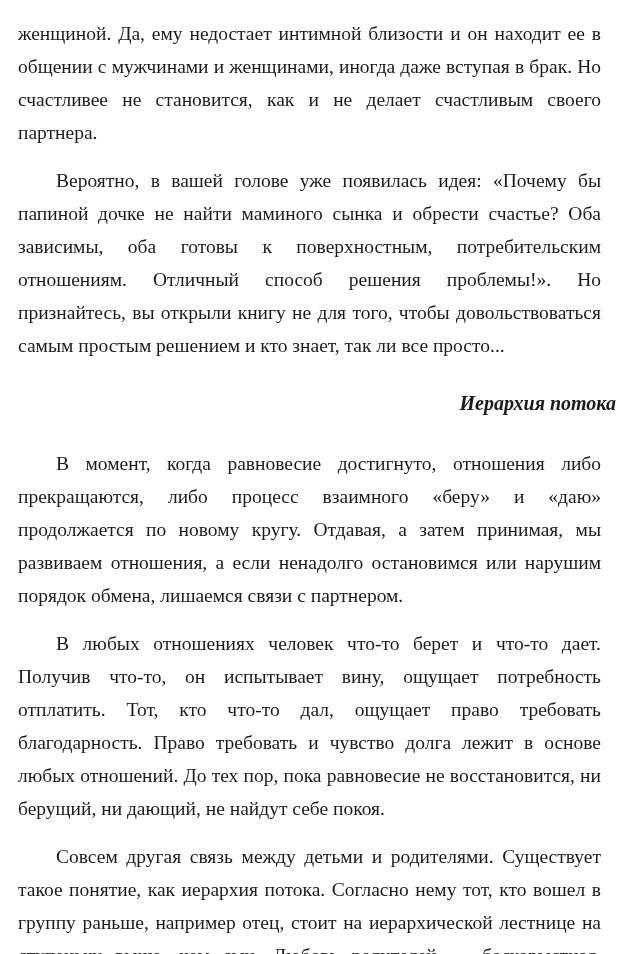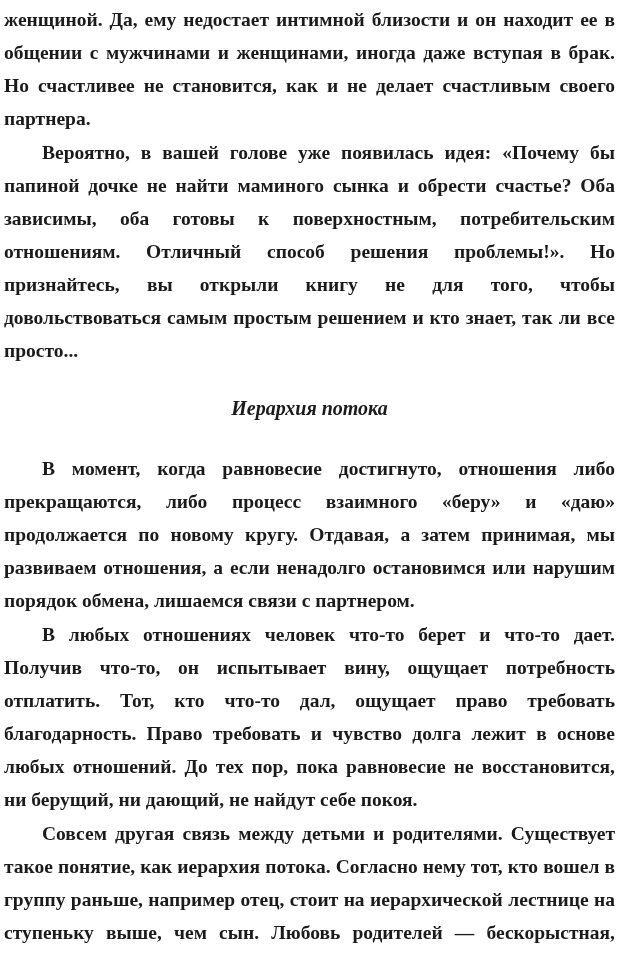--- a/index.html
+++ b/index.html
@@ -15,30 +15,29 @@
     background: #ffffff;
     color: #1b1b1b;
     font-family: "Liberation Serif", "DejaVu Serif", serif;
     font-size: 19.5px;
     line-height: 33px;
     padding: 2px 4px 0 3px;
     overflow: hidden;
     text-align: justify;
   }
   .page p {
-    margin: 1px;
+    margin: 15px;
     padding: 0;
-    font-weight: bold;
   }
   .page p.indent {
     text-indent: 38px;
   }
   .section-heading {
     display: block;
-    text-align: center;
+    text-align: right;
     font-weight: bold;
     font-style: italic;
     font-size: 20px;
     line-height: 33px;
     margin: 25px 0 27px 0;
     text-indent: 0;
   }
 </style>
 </head>
 <body>

